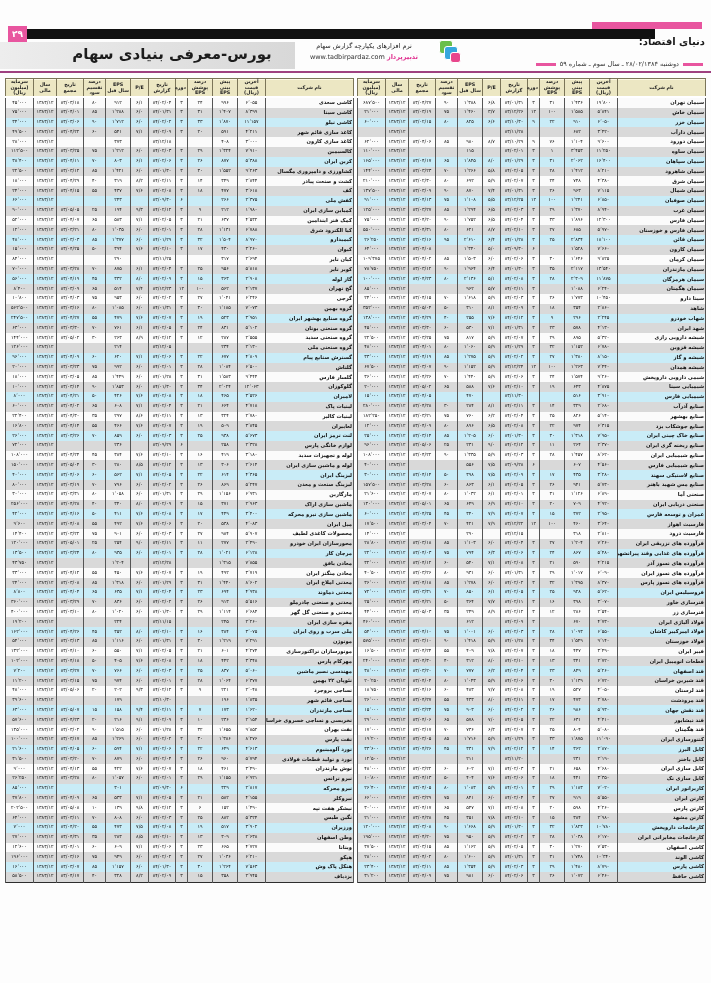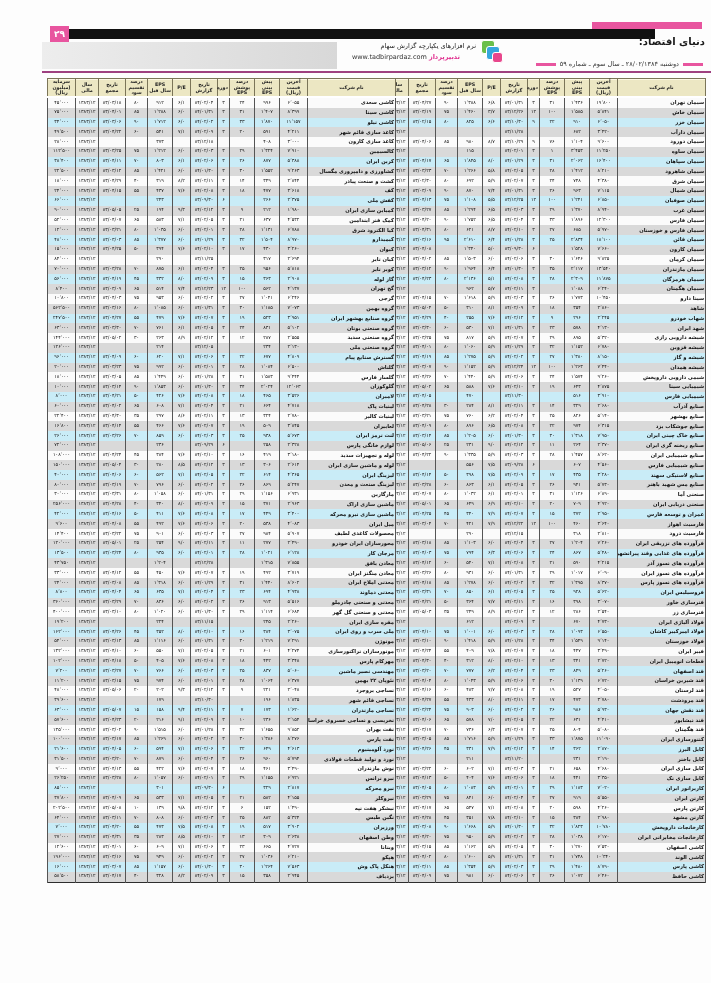--- a/index.html
+++ b/index.html
@@ -1,31 +1,31 @@
 <!DOCTYPE html>
 <html lang="fa" dir="rtl"><head>
 <meta charset="utf-8">
 <style>
   html,body{margin:0;padding:0;}
   body{width:711px;height:983px;background:#fdfdfd;font-family:"DejaVu Sans","Liberation Sans",sans-serif;position:relative;overflow:hidden;}
-  .page{position:absolute;inset:0;direction:rtl;margin-left:42px;}
+  .page{position:absolute;inset:0;direction:rtl;}
   
   .topbar-pink{position:absolute;top:22px;right:9px;width:110px;height:7px;background:#e8559f;}
   .topbar-black{position:absolute;top:29px;right:56px;left:26px;height:10px;background:#111;}
   .pagenum-box{position:absolute;top:26px;left:8px;width:19px;height:16px;background:#e8559f;color:#fff;font-size:9px;font-weight:bold;text-align:center;line-height:16px;}
   .section-label{position:absolute;top:36px;right:6px;width:120px;font-size:10px;font-weight:bold;color:#1a1a1a;text-align:right;direction:rtl;}
   .title-band{position:absolute;top:42px;left:0;width:295px;height:27px;background:linear-gradient(90deg,#ededed,#d8d8d8);}
   .page-title{position:absolute;top:45px;left:62px;width:220px;font-size:15px;font-weight:bold;color:#1c1c1c;text-align:center;direction:rtl;letter-spacing:-0.5px;}
   .logo{position:absolute;top:38px;left:292px;width:170px;height:30px;direction:rtl;}
   .logo-glyph{position:absolute;right:0;top:2px;width:24px;height:24px;}
   .logo-glyph .sq{position:absolute;border:1px solid #fff;border-radius:3px;}
   .sq-green{left:1px;top:0;width:12px;height:12px;background:#6abf4b;}
   .sq-blue{left:6px;top:6px;width:12px;height:12px;background:#36a7dd;}
   .sq-pink{left:12px;top:12px;width:9px;height:9px;background:#e8468c;border-radius:50%;}
-  .logo-line1{position:absolute;right:28px;top:4px;width:140px;font-size:6.5px;color:#222;text-align:right;}
+  .logo-line1{position:absolute;right:28px;top:4px;width:140px;font-size:6.5px;color:#222;text-align:center;}
   .logo-line2{position:absolute;right:28px;top:15px;width:140px;font-size:6.5px;text-align:center;direction:ltr;}
   .logo-brand{color:#e0308f;font-weight:bold;}
   .logo-url{color:#333;}
   .date-line{position:absolute;top:60px;right:8px;width:240px;font-size:6.5px;color:#333;direction:rtl;display:flex;align-items:center;gap:4px;}
   .dash{display:inline-block;width:20px;height:3px;background:#e8559f;}
   .rule{position:absolute;top:71px;left:0;width:711px;height:2px;background:#9e4080;}
   
   table.stk{position:absolute;top:78px;border-collapse:collapse;table-layout:fixed;direction:rtl;background:#fff;border:1px solid #2e2e2e;}
   #tbl-right{right:5px;width:349px;}
   #tbl-left{left:5px;width:349px;}
@@ -43,20 +43,21 @@
 <body>
 
 <div class="page">
 
   <div class="topbar-pink"></div>
   <div class="topbar-black"></div>
   <div class="pagenum-box">۲۹</div>
   <div class="section-label">دنیای اقتصاد:</div>
 
   <div class="title-band"></div>
+  <div class="page-title">بورس-معرفی بنیادی سهام</div>
 
   <div class="logo">
     <div class="logo-glyph">
       <div class="sq sq-green"></div>
       <div class="sq sq-blue"></div>
       <div class="sq sq-pink"></div>
     </div>
     <div class="logo-line1">نرم افزارهای یکپارچه گزارش سهام</div>
     <div class="logo-line2">
       <span class="logo-url">www.tadbirpardaz.com</span>

